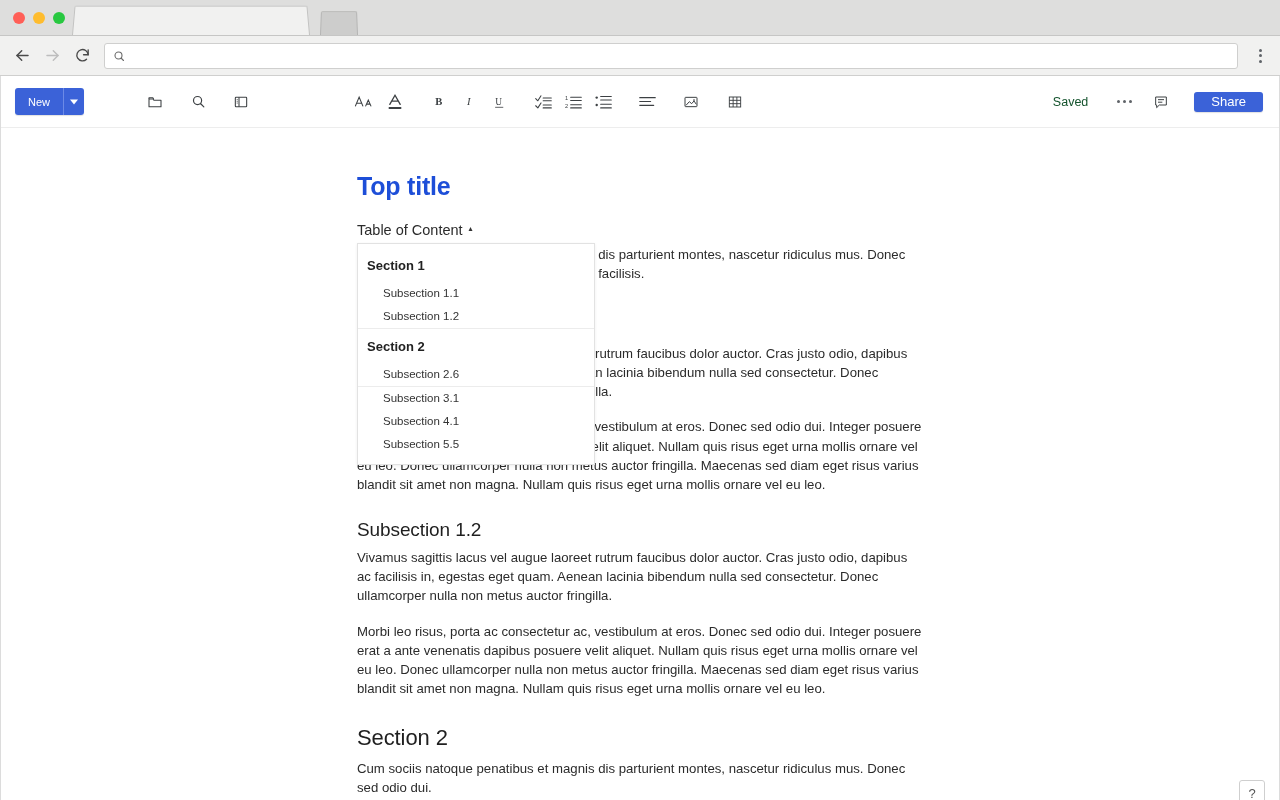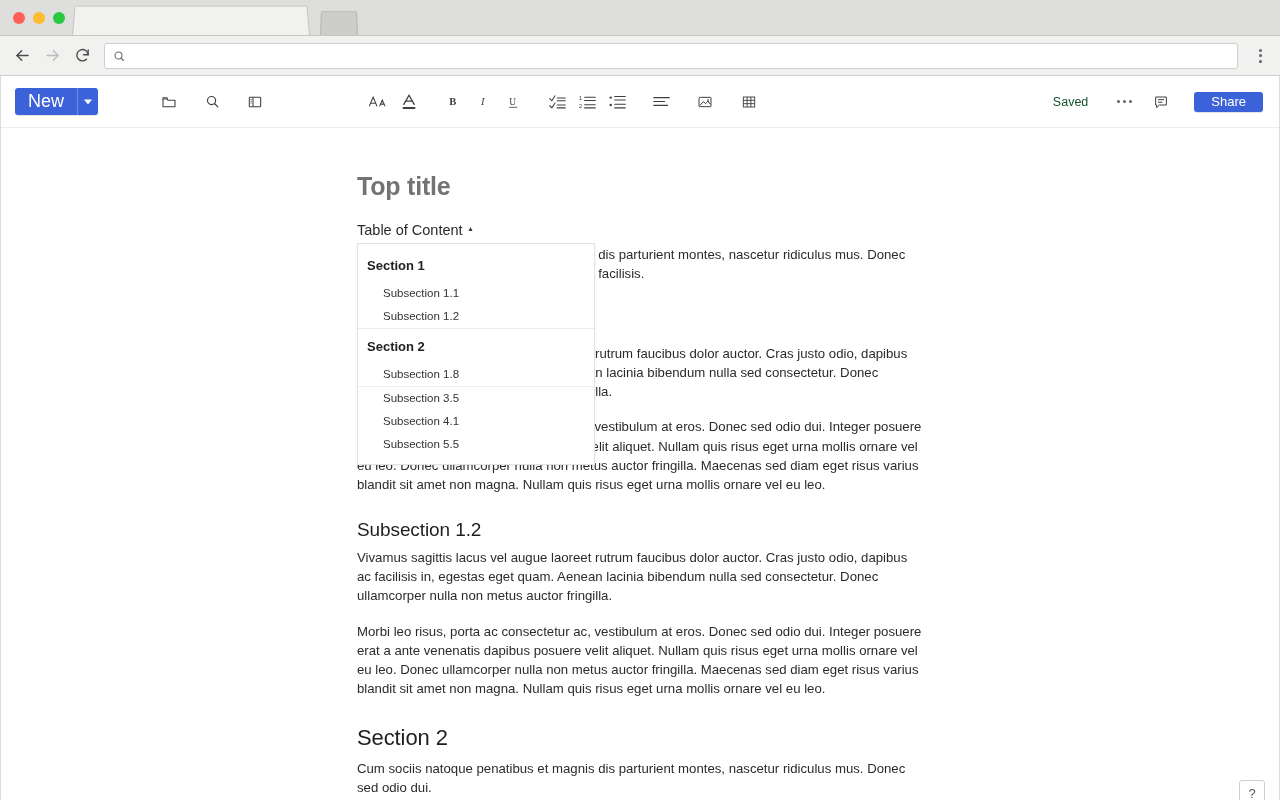--- a/index.html
+++ b/index.html
@@ -175,21 +175,21 @@
     align-items: stretch;
     border-radius: 3px;
     overflow: hidden;
     height: 27px;
     box-shadow: 0 1px 1px rgba(0,0,0,.12);
     cursor: pointer;
   }
   .new-btn-main {
     background: #3b62d8;
     color: #ffffff;
-    font-size: 18px;
+    font-size: 11px;
     display: flex;
     align-items: center;
     padding: 0 13px;
     border: none;
     font-family: "Liberation Sans", sans-serif;
     cursor: pointer;
   }
   .new-btn-caret {
     background: #3b62d8;
     border-left: 1px solid #6c8ae6;
@@ -268,21 +268,21 @@
     width: 566px;
     margin: 0 auto;
     padding: 44px 0 0 0;
     position: relative;
   }
 
   .doc-title {
     font-size: 25px;
     font-weight: bold;
     letter-spacing: -0.2px;
-    color: #737373;
+    color: #1d4ed8;
     margin-bottom: 20px;
   }
 
   .toc-wrap { position: relative; margin-bottom: 6px; }
   .toc-toggle {
     font-size: 14.5px;
     color: #2b2b2b;
     cursor: pointer;
     display: inline-flex;
     align-items: center;
@@ -568,24 +568,24 @@
           </div>
 
           <div class="toc-panel">
             <div class="toc-group">
               <div class="toc-section">Section 1</div>
               <div class="toc-sub">Subsection 1.1</div>
               <div class="toc-sub">Subsection 1.2</div>
             </div>
             <div class="toc-group">
               <div class="toc-section">Section 2</div>
-              <div class="toc-sub">Subsection 1.8</div>
+              <div class="toc-sub">Subsection 2.6</div>
             </div>
             <div class="toc-group">
-              <div class="toc-sub">Subsection 3.5</div>
+              <div class="toc-sub">Subsection 3.1</div>
               <div class="toc-sub">Subsection 4.1</div>
               <div class="toc-sub">Subsection 5.5</div>
             </div>
           </div>
         </div>
 
         <div class="occluded">
           <p class="body">Cum sociis natoque penatibus et magnis dis parturient montes, nascetur ridiculus mus. Donec sed odio dui. Cras justo odio, dapibus ac facilisis.</p>
           <h2 class="h2">Subsection 1.1</h2>
           <p class="body">Vivamus sagittis lacus vel augue laoreet rutrum faucibus dolor auctor. Cras justo odio, dapibus ac facilisis in, egestas eget quam. Aenean lacinia bibendum nulla sed consectetur. Donec ullamcorper nulla non metus auctor fringilla.</p>

